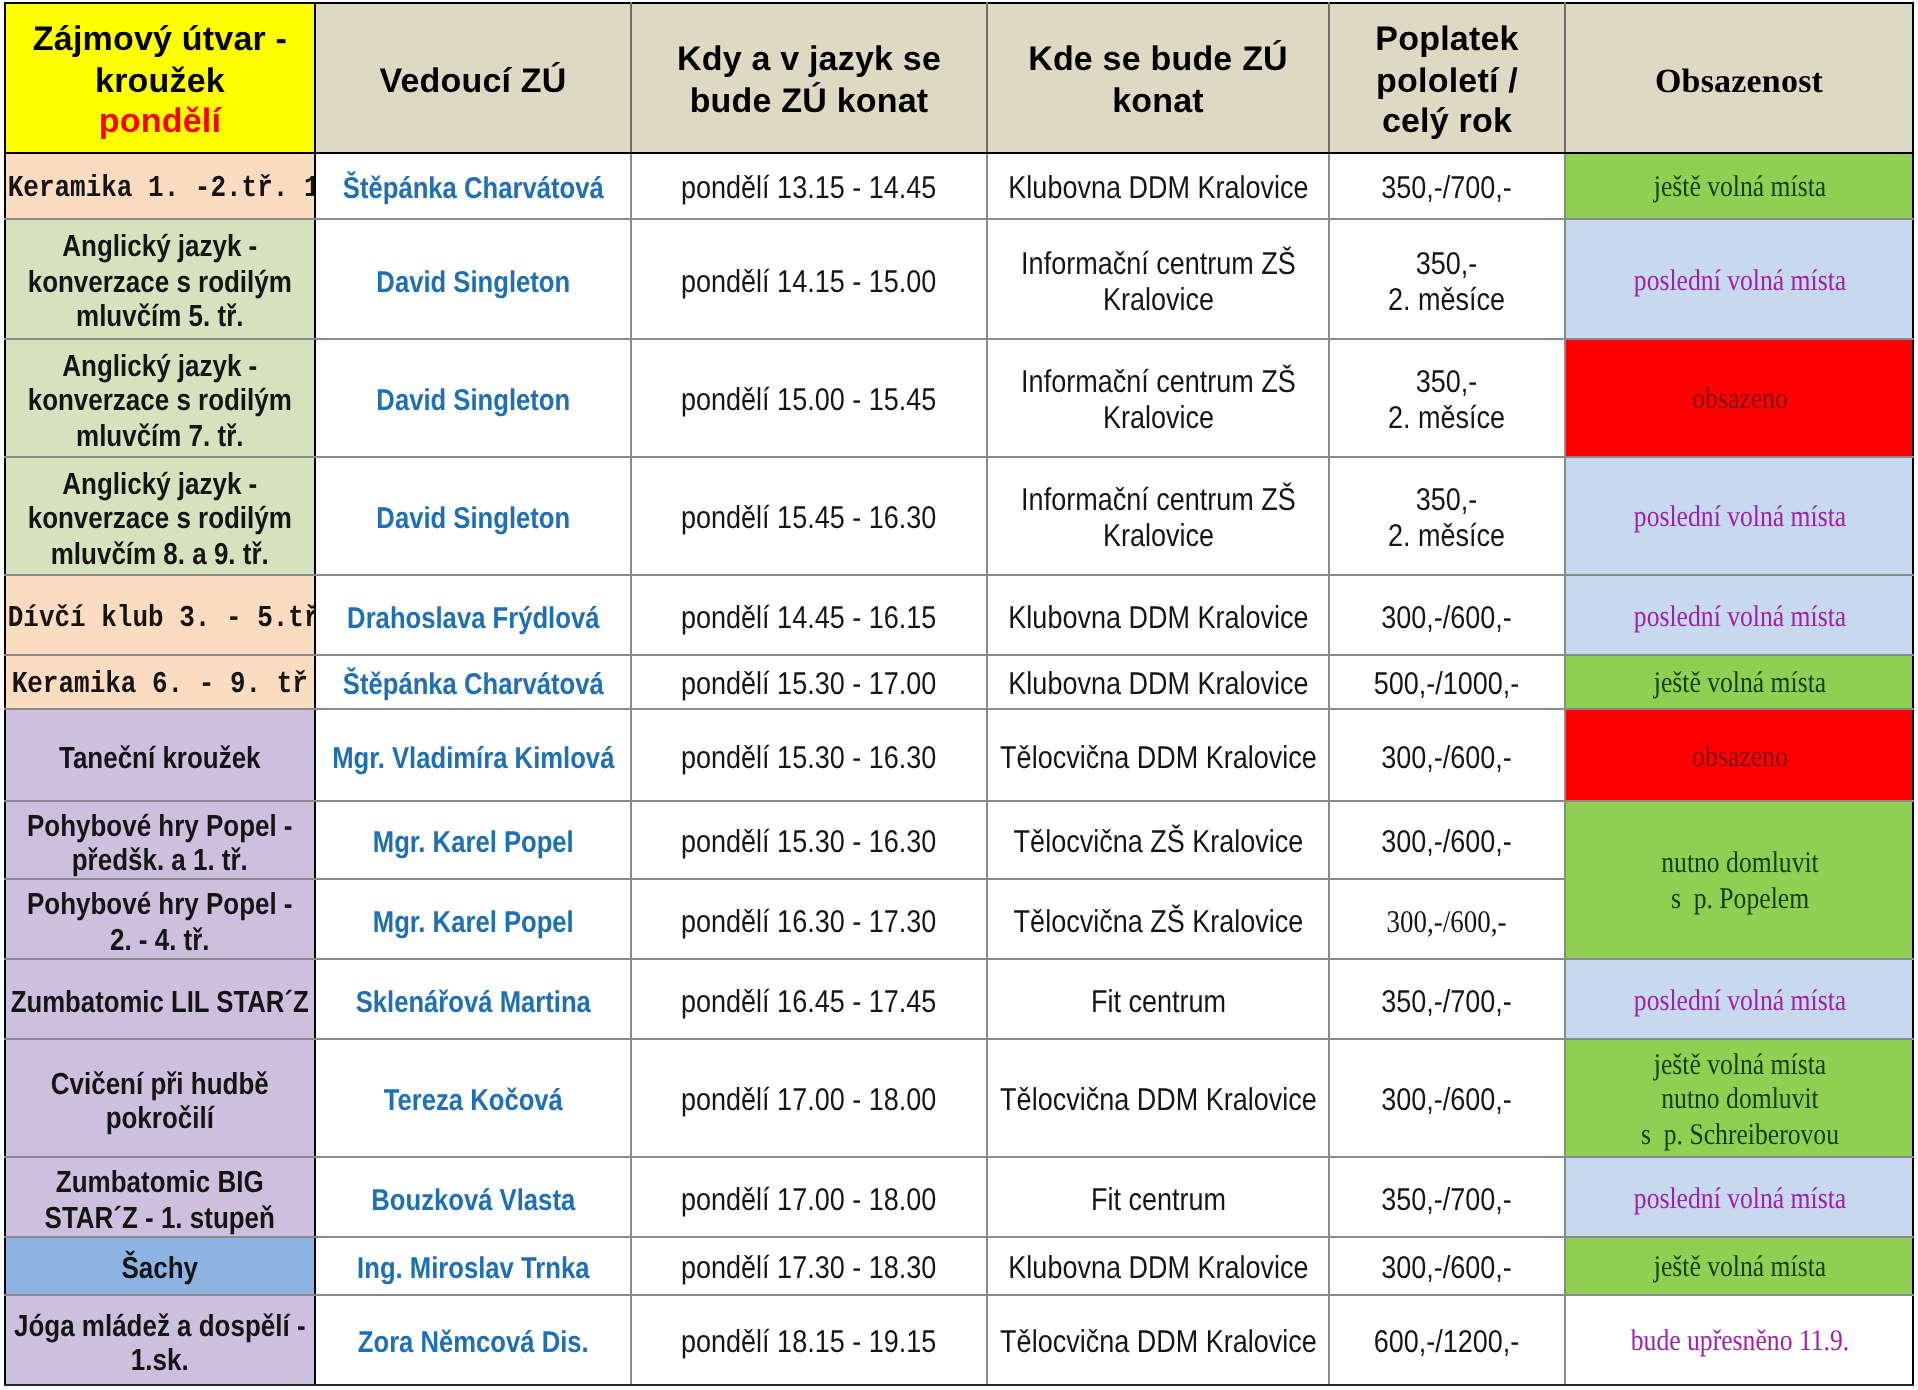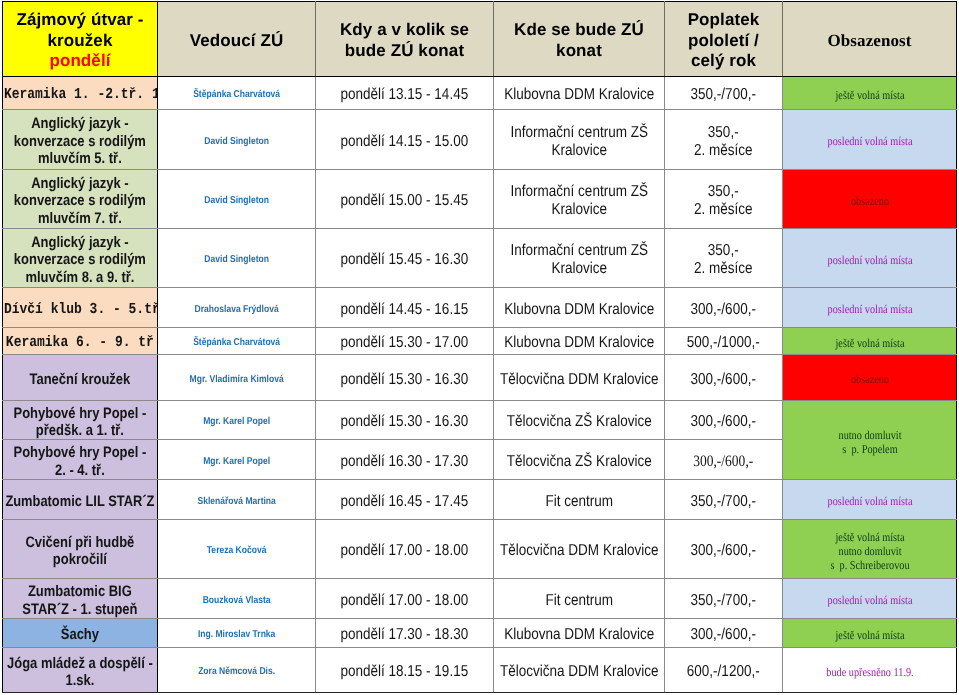--- a/index.html
+++ b/index.html
@@ -22,23 +22,23 @@
             border-left:1px solid #6e6e63;border-right:1px solid #6e6e63;
             background:#ddd9c3;font-weight:bold;
             font-size:17px;letter-spacing:0.1px;color:#000;line-height:1.21;}
   tr.hdr td:first-child{border-left:1px solid #000;border-right:1px solid #000;}
   tr.hdr td:last-child{border-right:1px solid #000;}
   tr.hdr td > div{transform:translateZ(0);width:auto;margin-left:0;position:relative;top:2px;}
   tr.hdr td.hname{background:#ffff00;}
   .redtx{color:#ff0000;}
   
   td.cname{font-weight:bold;font-size:15.2px;color:#151515;line-height:1.145;}
-  td.cleader{font-weight:bold;font-size:10px;color:#1f6fb4;line-height:1.19;}
+  td.cleader{font-weight:bold;font-size:15px;color:#1f6fb4;line-height:1.19;}
   td.cwhen,td.cwhere,td.cfee{font-size:15.8px;color:#151515;line-height:1.11;}
-  td.cstatus{font-size:12px;line-height:1.17;}
+  td.cstatus{font-size:15px;line-height:1.17;}
   
   .bg-peach{background:#fbdcc0;font-family:Liberation Mono, monospace;}
   .bg-green{background:#d6e1be;}
   .bg-lav{background:#ccc0de;}
   .bg-blue{background:#8db3e2;}
   .bg-white{background:#ffffff;}
   .st-green{background:#8fd053;color:#0f4010;}
   .st-blue{background:#c6d9ef;color:#a21caf;}
   .st-red{background:#ff0000;color:#7d0b0b;}
   .st-white{background:#ffffff;color:#a21caf;}
@@ -60,21 +60,21 @@
         <tr class="hdr" style="height: 75px;">
           <td class="hcell hname">
             <div>Zájmový útvar -</div>
             <div>kroužek</div>
             <div class="redtx">pondělí</div>
           </td>
           <td class="hcell">
             <div>Vedoucí ZÚ</div>
           </td>
           <td class="hcell">
-            <div>Kdy a v kolik se</div>
+            <div>Kdy a v jazyk se</div>
             <div>bude ZÚ konat</div>
           </td>
           <td class="hcell">
             <div>Kde se bude ZÚ</div>
             <div>konat</div>
           </td>
           <td class="hcell">
             <div>Poplatek</div>
             <div>pololetí /</div>
             <div>celý rok</div>

